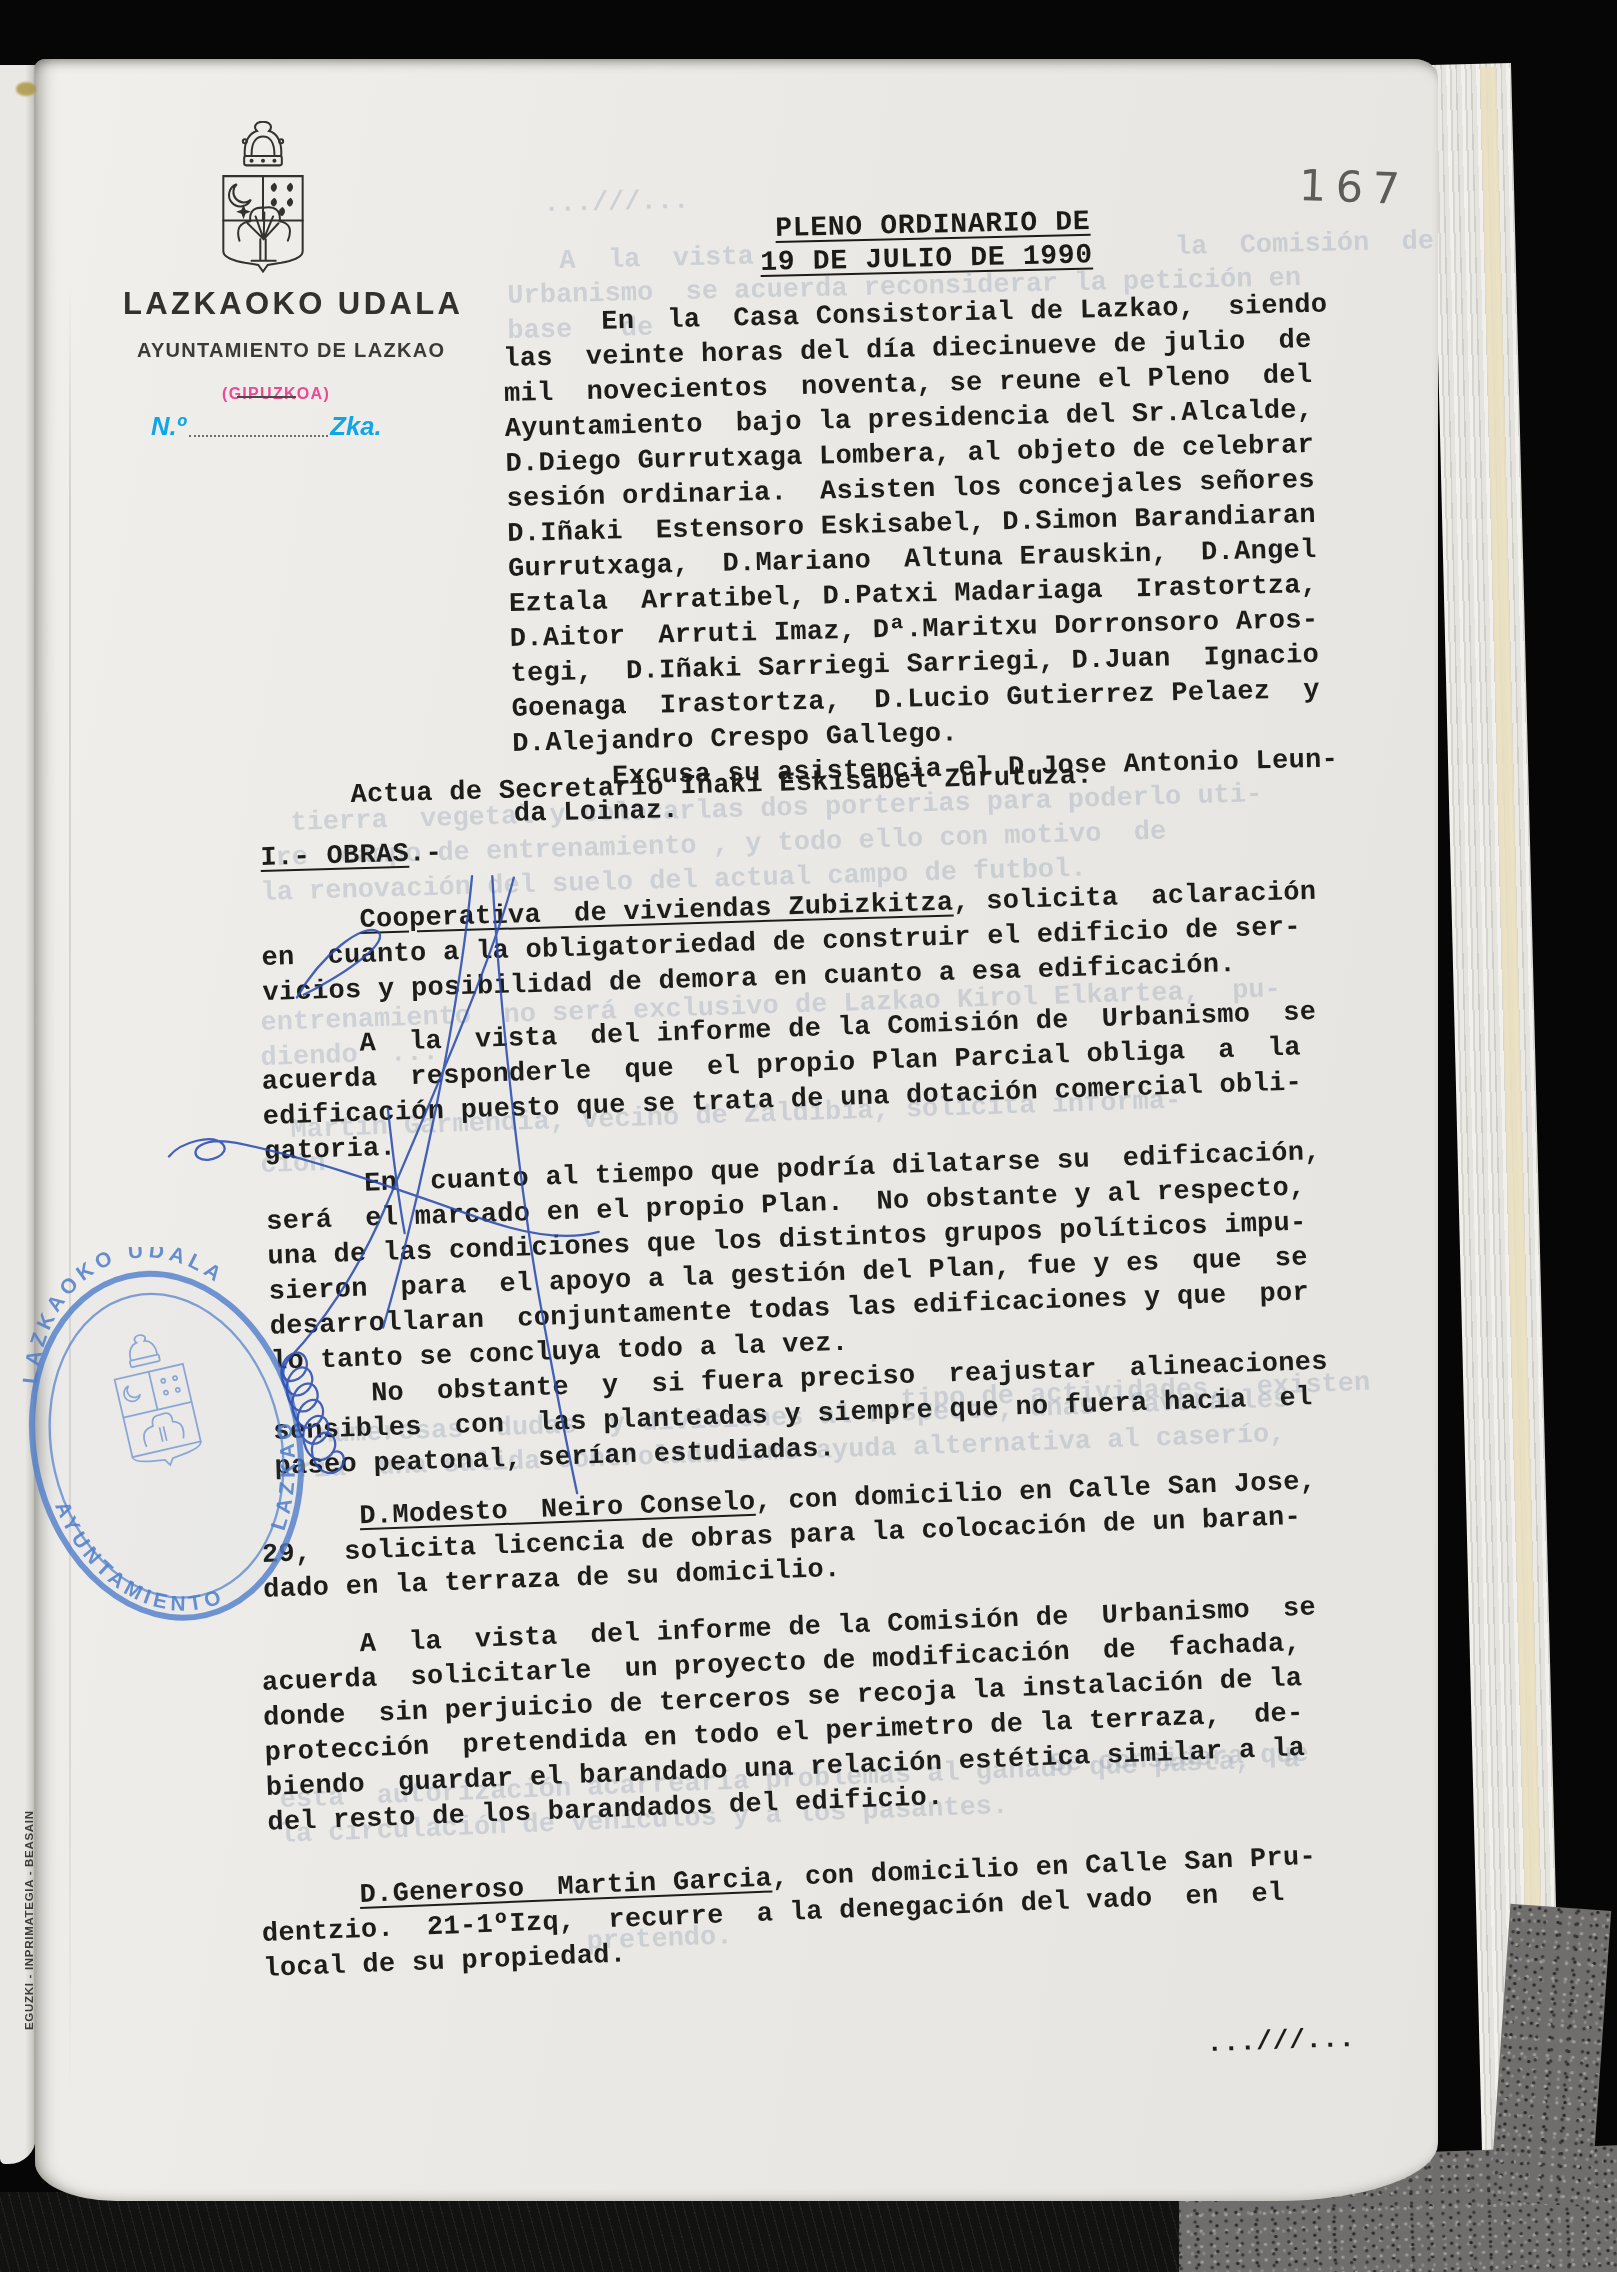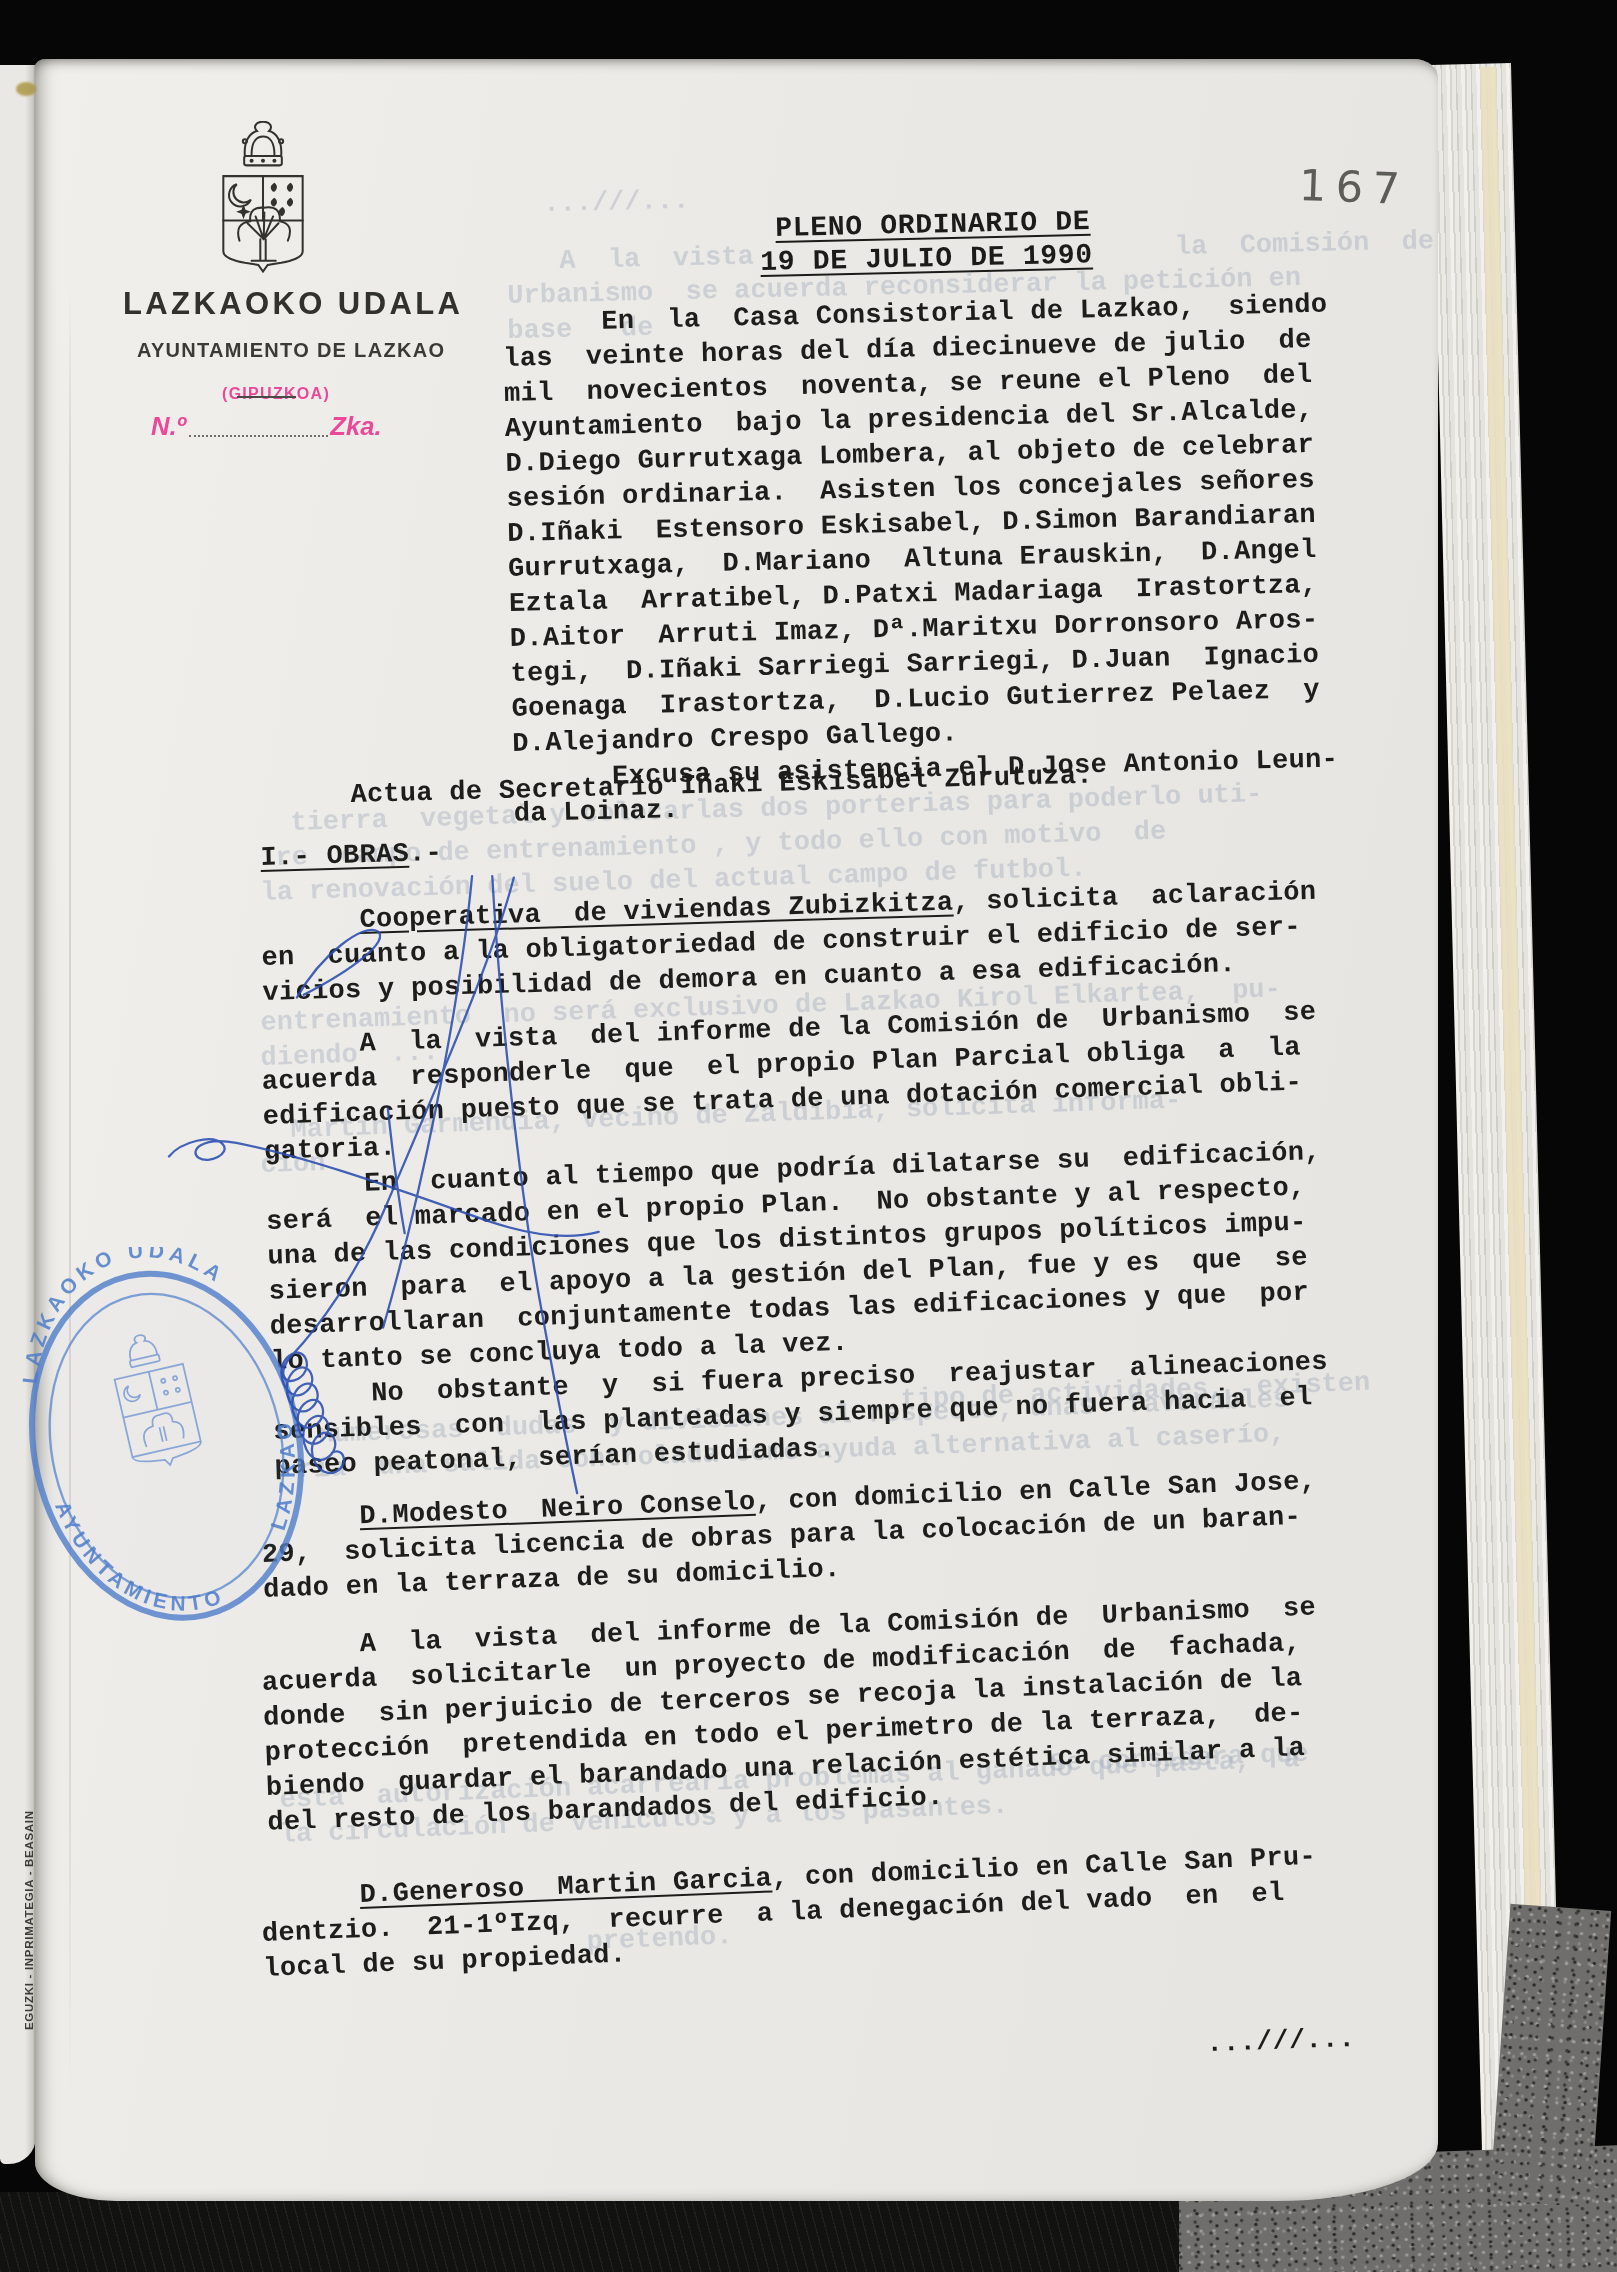--- a/index.html
+++ b/index.html
@@ -25,21 +25,21 @@
           background-size:15.5px 11.5px,12.8px 15.5px,19.5px 12.8px,11.5px 19.5px;}
   .mottle-bottom{position:absolute;left:1051px;top:2155px;width:580px;height:128px;transform:rotate(-2deg);}
   .mottle-right{position:absolute;left:1500px;top:1907px;width:101px;height:297px;transform:rotate(4deg);}
   .bottom-dark{position:absolute;left:0;top:2192px;width:1179px;height:81px;background:#121211;
                background-image:repeating-linear-gradient(75deg,rgba(255,255,255,.06) 0 1.3px,transparent 1.3px 9.4px);}
   
   .org-eu{position:absolute;left:123px;top:286px;font-weight:bold;font-size:31px;letter-spacing:3.4px;color:#31312e;}
   .org-es{position:absolute;left:137px;top:339px;font-weight:bold;font-size:20px;letter-spacing:1.3px;color:#3a3a37;}
   .province{position:absolute;left:222px;top:357px;font-weight:bold;font-size:16px;letter-spacing:1.3px;color:#ec4899;margin-top:28px;}
   .lh-rule{position:absolute;left:237px;top:396px;width:59px;height:2px;background:#4a4a46;}
-  .refline{position:absolute;left:151px;top:412px;display:flex;align-items:flex-end;color:#ec4899;
+  .refline{position:absolute;left:151px;top:412px;display:flex;align-items:flex-end;color:#0ea5e9;
            font-style:italic;font-weight:bold;font-size:25.6px;}
   .ref-dots{display:inline-block;width:139px;border-bottom:2.7px dotted #70706a;margin:0 2.7px 4px 2.7px;height:20px;}
   .printer-mark{position:absolute;left:23px;top:2030px;transform:rotate(-90deg);transform-origin:0 0;
                 font-size:11.5px;font-weight:bold;letter-spacing:0.7px;color:#3c3c39;white-space:nowrap;}
   .folio{position:absolute;left:1299px;top:162px;font-family:"DejaVu Sans",sans-serif;font-size:43px;
          letter-spacing:9.4px;color:#45463f;transform:rotate(2deg);opacity:.85;}
   
   .tw{position:absolute;font-family:"Liberation Mono",monospace;font-weight:700;font-size:27px;line-height:35px;
       color:#1d1d1b;white-space:pre-wrap;letter-spacing:0.3px;transform-origin:0 0;}
   .u{text-decoration:underline;text-decoration-thickness:2px;text-underline-offset:4.7px;}

